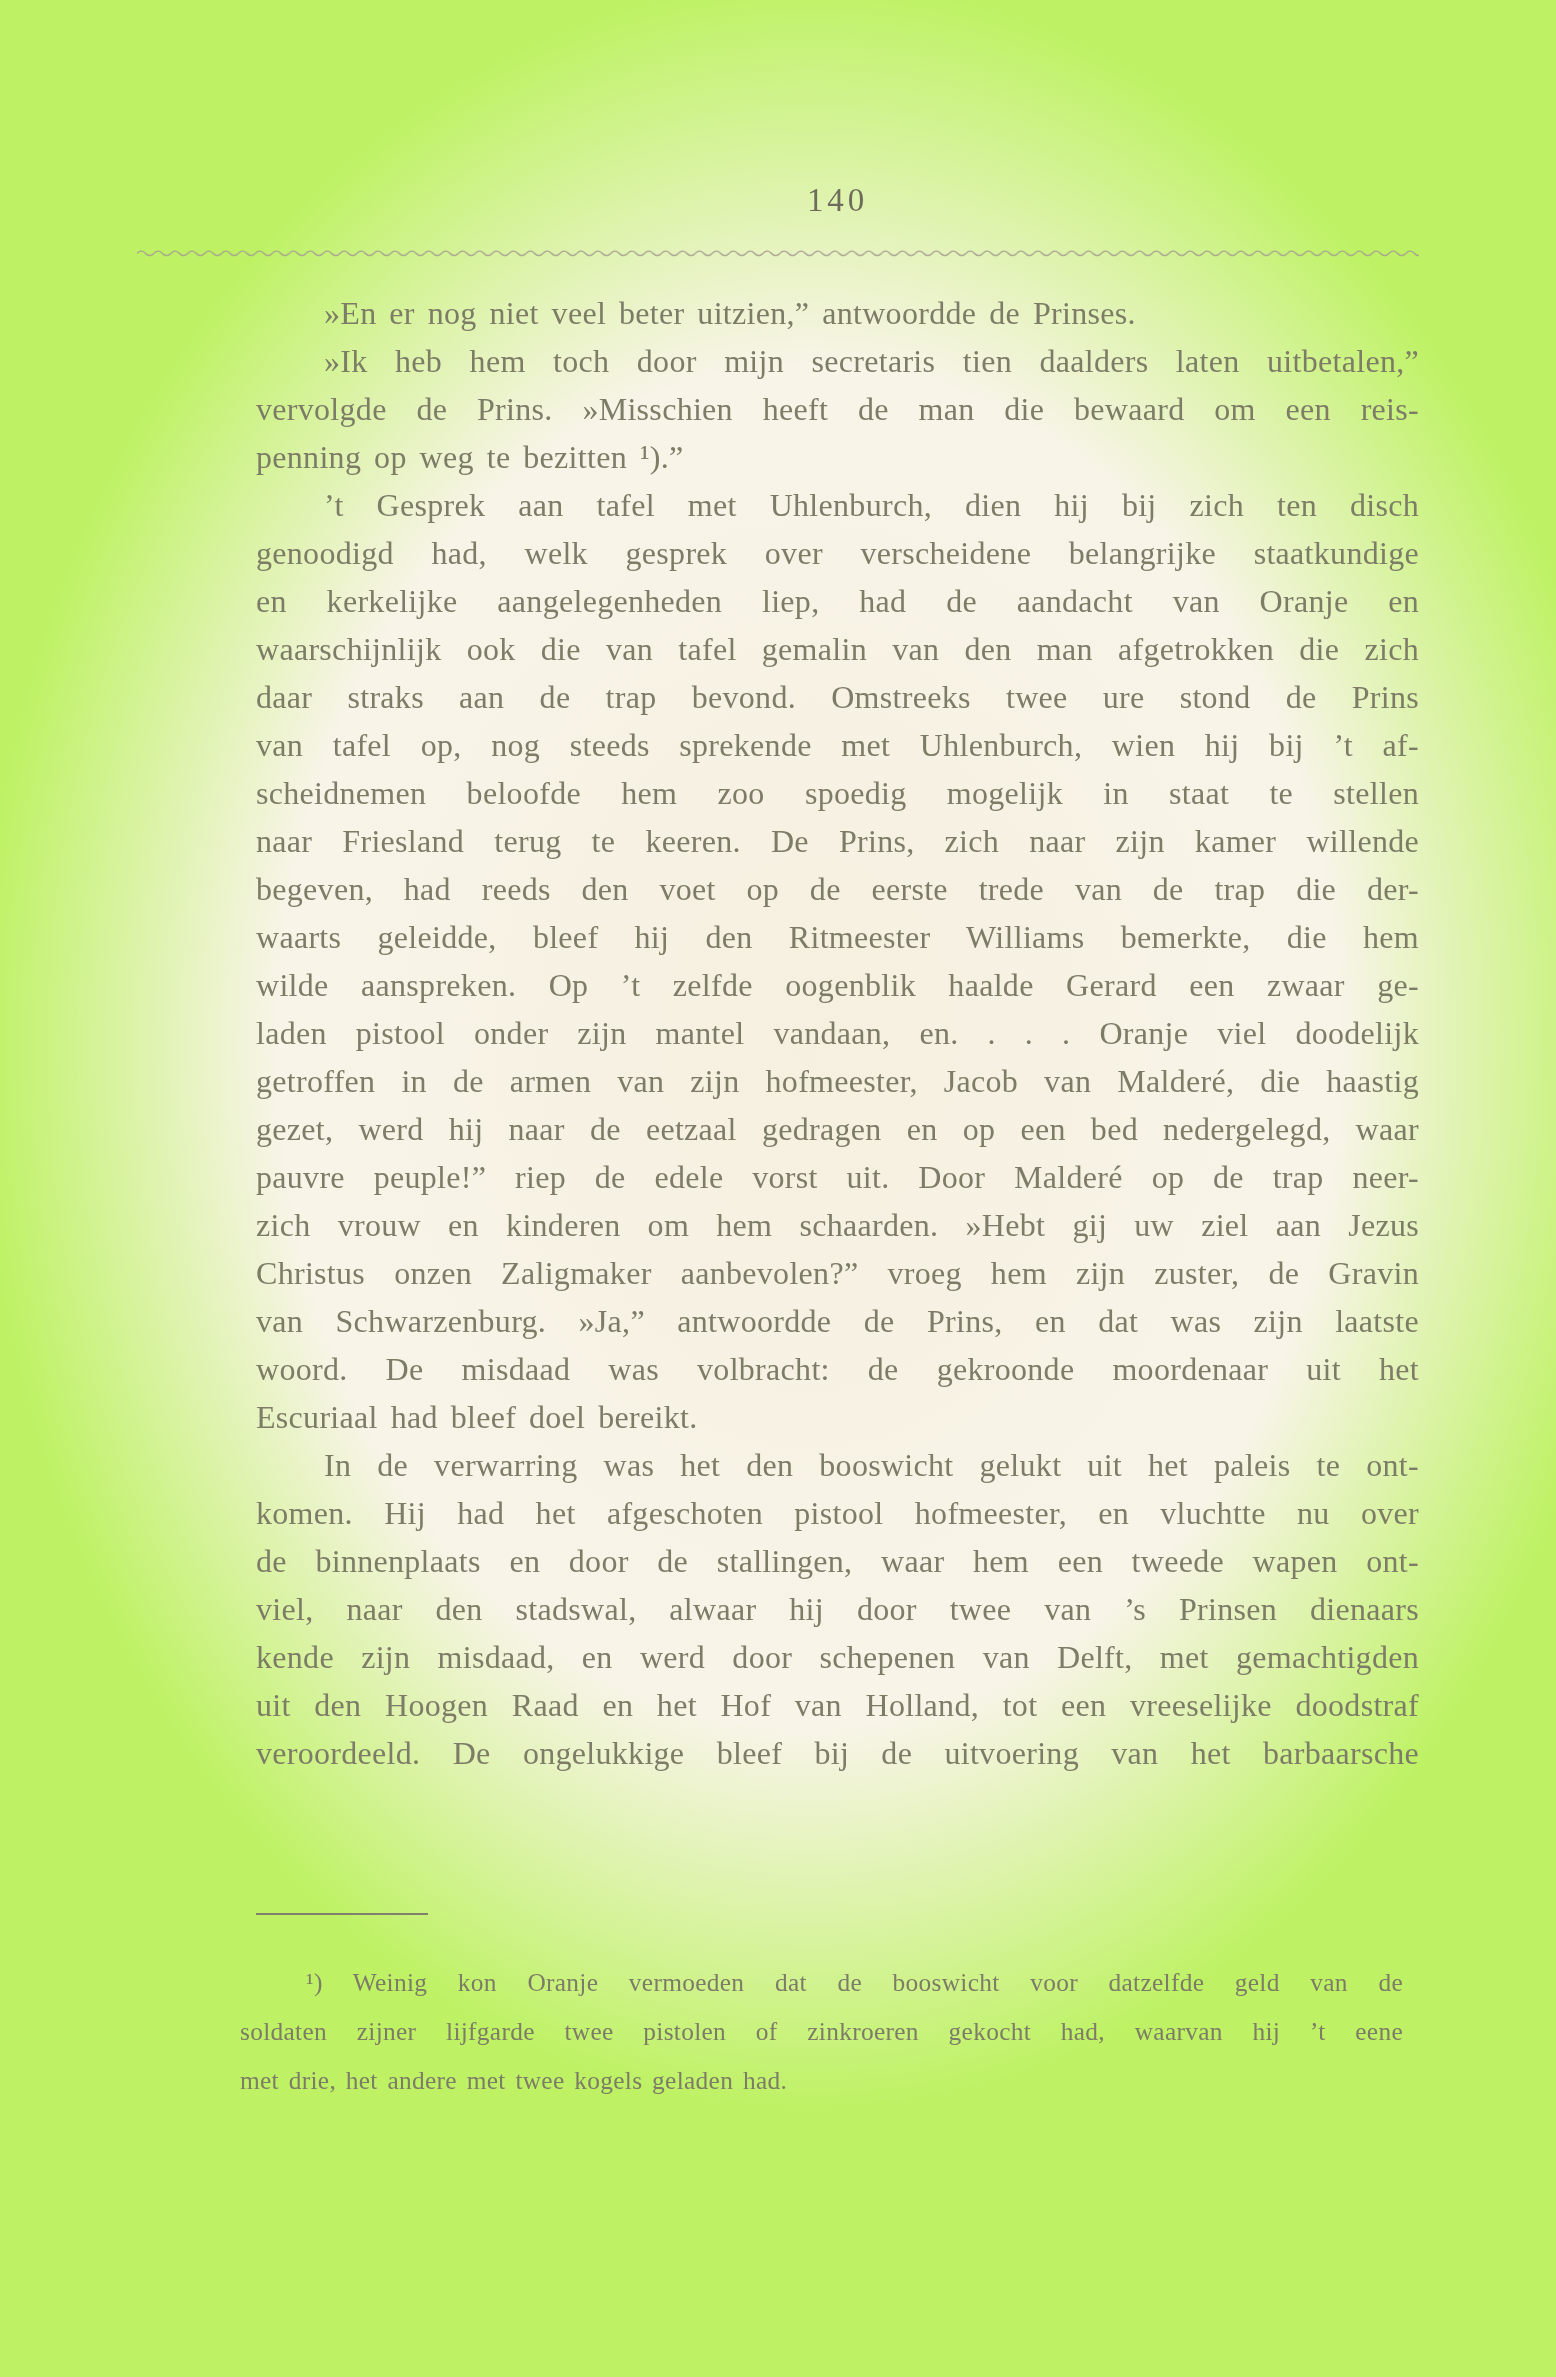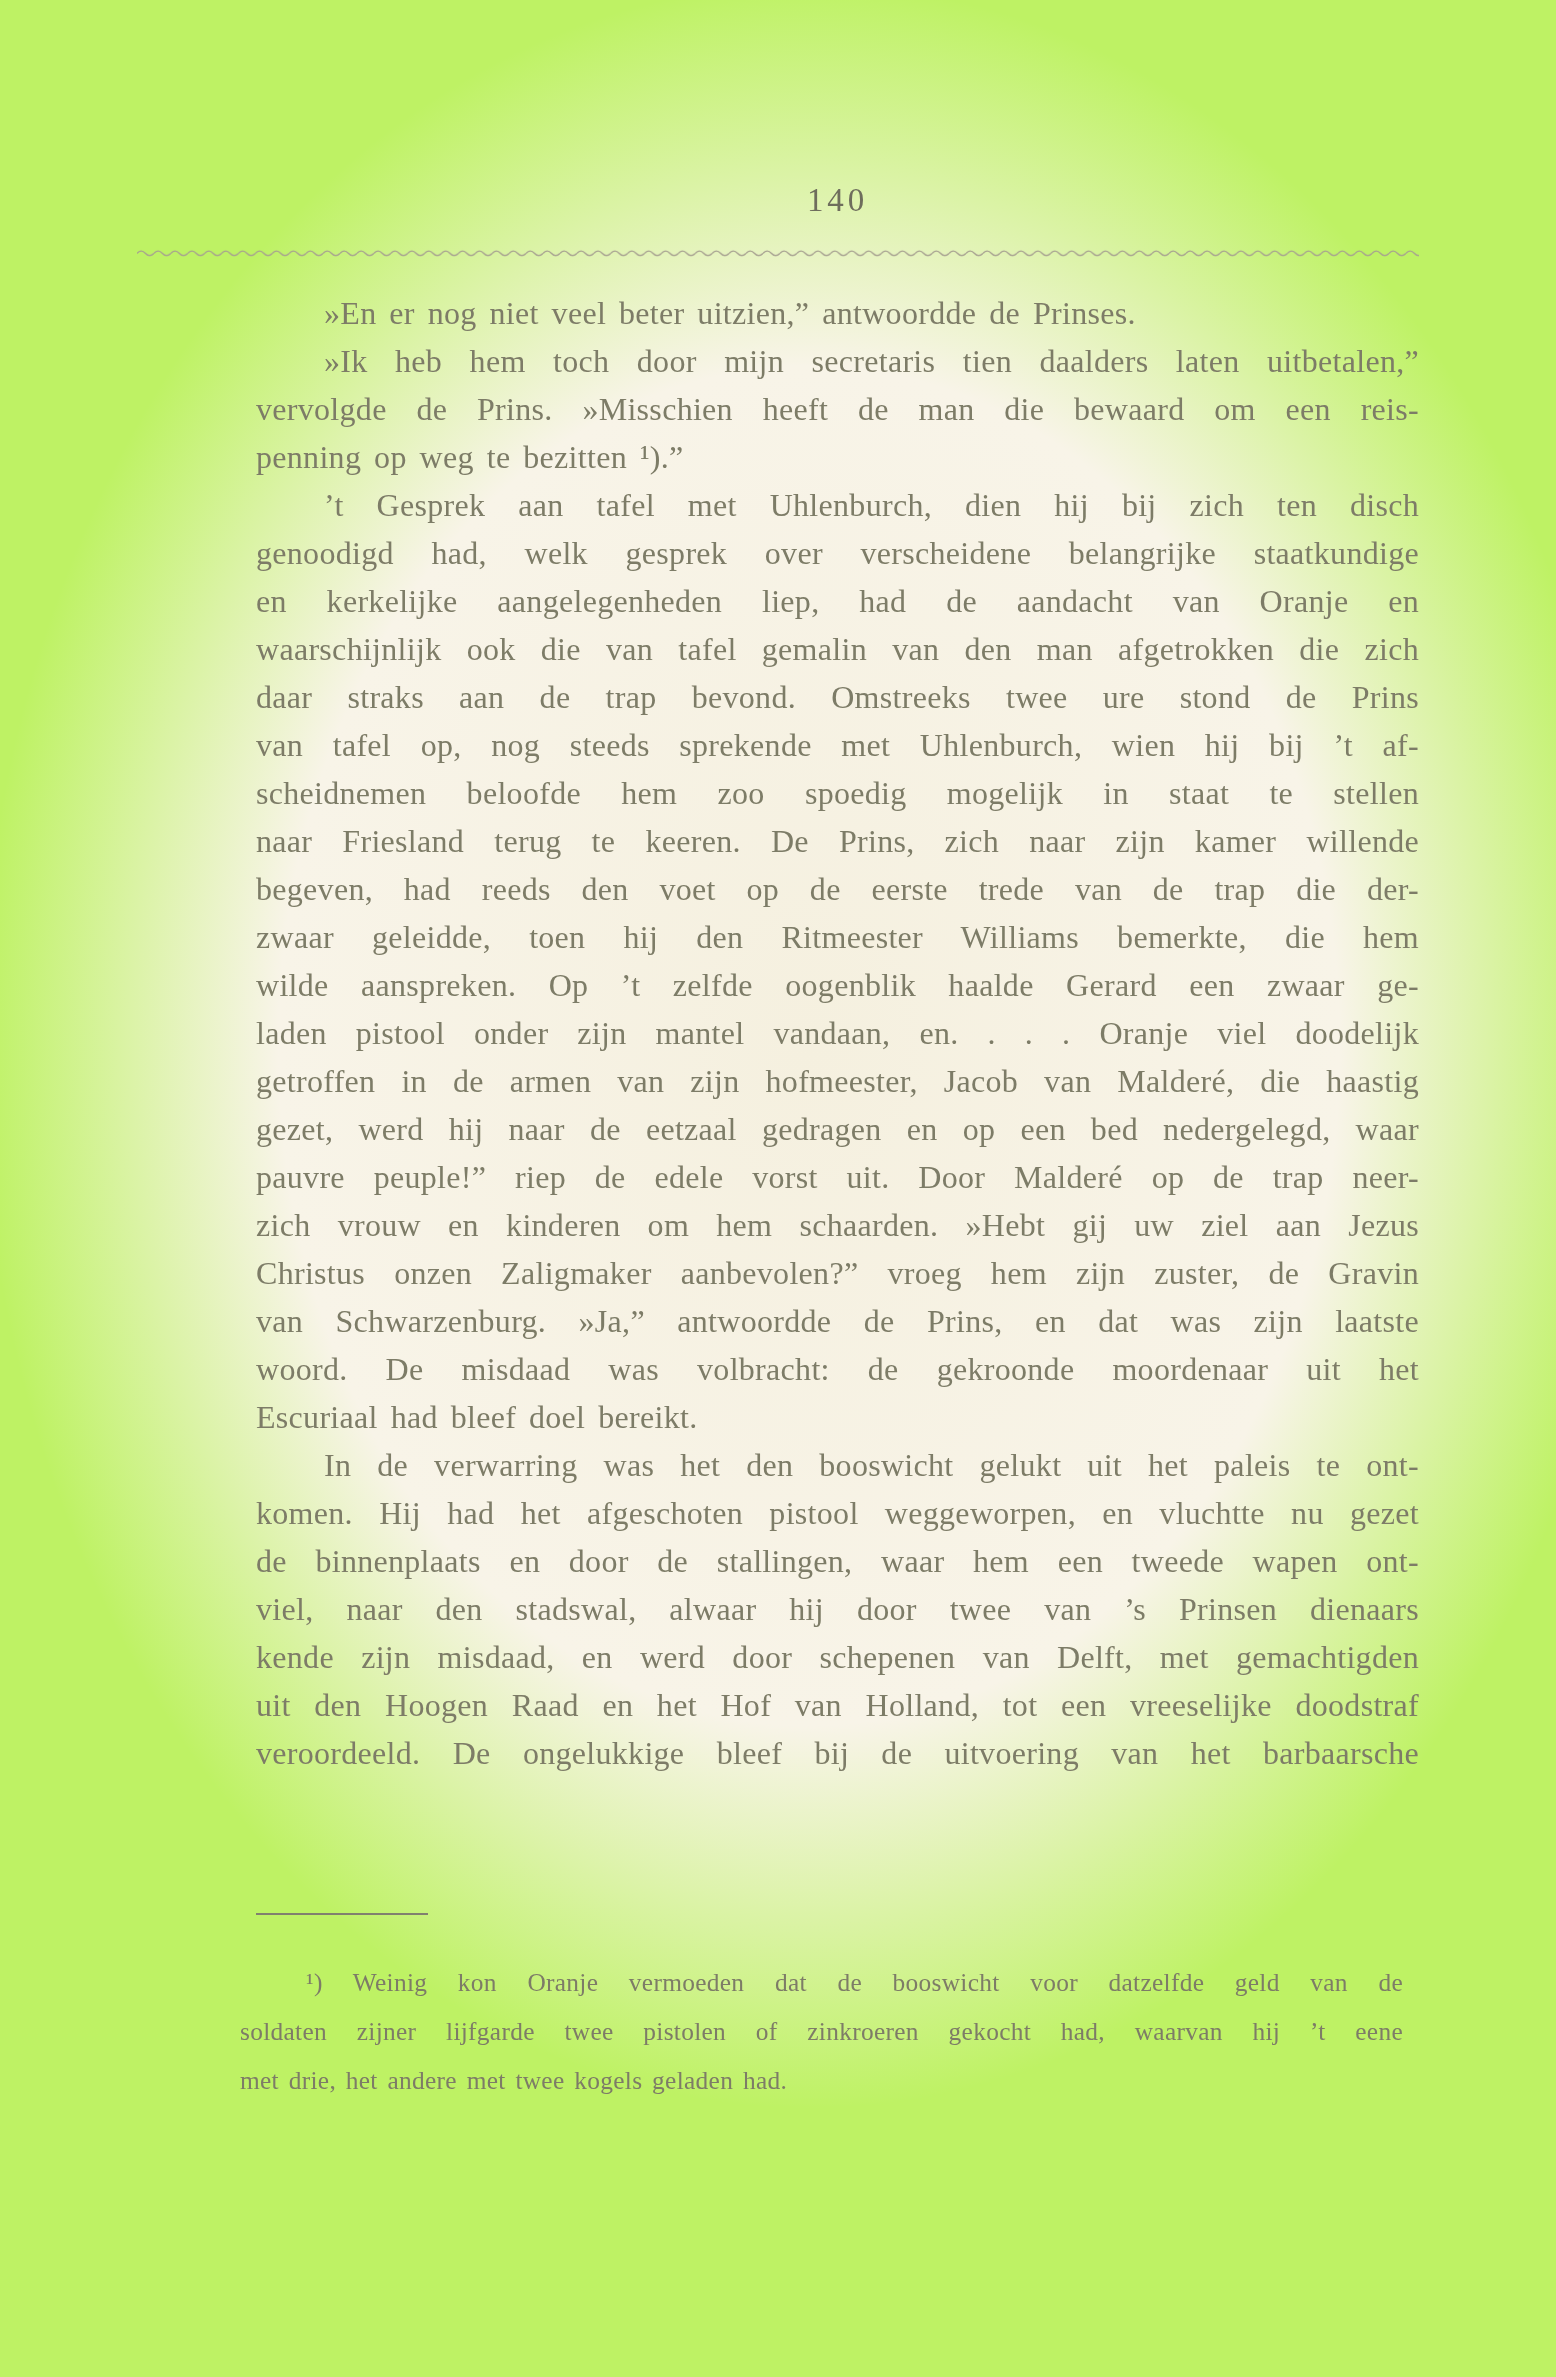--- a/index.html
+++ b/index.html
@@ -92,33 +92,33 @@
     <div class="line end">penning op weg te bezitten ¹).”</div>
     <div class="line ind">’t Gesprek aan tafel met Uhlenburch, dien hij bij zich ten disch</div>
     <div class="line">genoodigd had, welk gesprek over verscheidene belangrijke staatkundige</div>
     <div class="line">en kerkelijke aangelegenheden liep, had de aandacht van Oranje en</div>
     <div class="line">waarschijnlijk ook die van tafel gemalin van den man afgetrokken die zich</div>
     <div class="line">daar straks aan de trap bevond. Omstreeks twee ure stond de Prins</div>
     <div class="line">van tafel op, nog steeds sprekende met Uhlenburch, wien hij bij ’t af-</div>
     <div class="line">scheidnemen beloofde hem zoo spoedig mogelijk in staat te stellen</div>
     <div class="line">naar Friesland terug te keeren. De Prins, zich naar zijn kamer willende</div>
     <div class="line">begeven, had reeds den voet op de eerste trede van de trap die der-</div>
-    <div class="line">zwaar geleidde, toen hij den Ritmeester Williams bemerkte, die hem</div>
+    <div class="line">waarts geleidde, bleef hij den Ritmeester Williams bemerkte, die hem</div>
     <div class="line">wilde aanspreken. Op ’t zelfde oogenblik haalde Gerard een zwaar ge-</div>
     <div class="line">laden pistool onder zijn mantel vandaan, en. . . .  Oranje viel doodelijk</div>
     <div class="line">getroffen in de armen van zijn hofmeester, Jacob van Malderé, die haastig</div>
     <div class="line">gezet, werd hij naar de eetzaal gedragen en op een bed nedergelegd, waar</div>
     <div class="line">pauvre peuple!” riep de edele vorst uit.  Door Malderé op de trap neer-</div>
     <div class="line">zich vrouw en kinderen om hem schaarden.  »Hebt gij uw ziel aan Jezus</div>
     <div class="line">Christus onzen Zaligmaker aanbevolen?” vroeg hem zijn zuster, de Gravin</div>
     <div class="line">van Schwarzenburg.  »Ja,” antwoordde de Prins, en dat was zijn laatste</div>
     <div class="line">woord.  De misdaad was volbracht: de gekroonde moordenaar uit het</div>
     <div class="line end">Escuriaal had bleef doel bereikt.</div>
     <div class="line ind">In de verwarring was het den booswicht gelukt uit het paleis te ont-</div>
-    <div class="line">komen. Hij had het afgeschoten pistool weggeworpen, en vluchtte nu gezet</div>
+    <div class="line">komen. Hij had het afgeschoten pistool hofmeester, en vluchtte nu over</div>
     <div class="line">de binnenplaats en door de stallingen, waar hem een tweede wapen ont-</div>
     <div class="line">viel, naar den stadswal, alwaar hij door twee van ’s Prinsen dienaars</div>
     <div class="line">kende zijn misdaad, en werd door schepenen van Delft, met gemachtigden</div>
     <div class="line">uit den Hoogen Raad en het Hof van Holland, tot een vreeselijke doodstraf</div>
     <div class="line">veroordeeld.  De ongelukkige bleef bij de uitvoering van het barbaarsche</div>
   </div>
 
   <div class="footnote-divider"></div>
 
   <div class="footnote-block">

